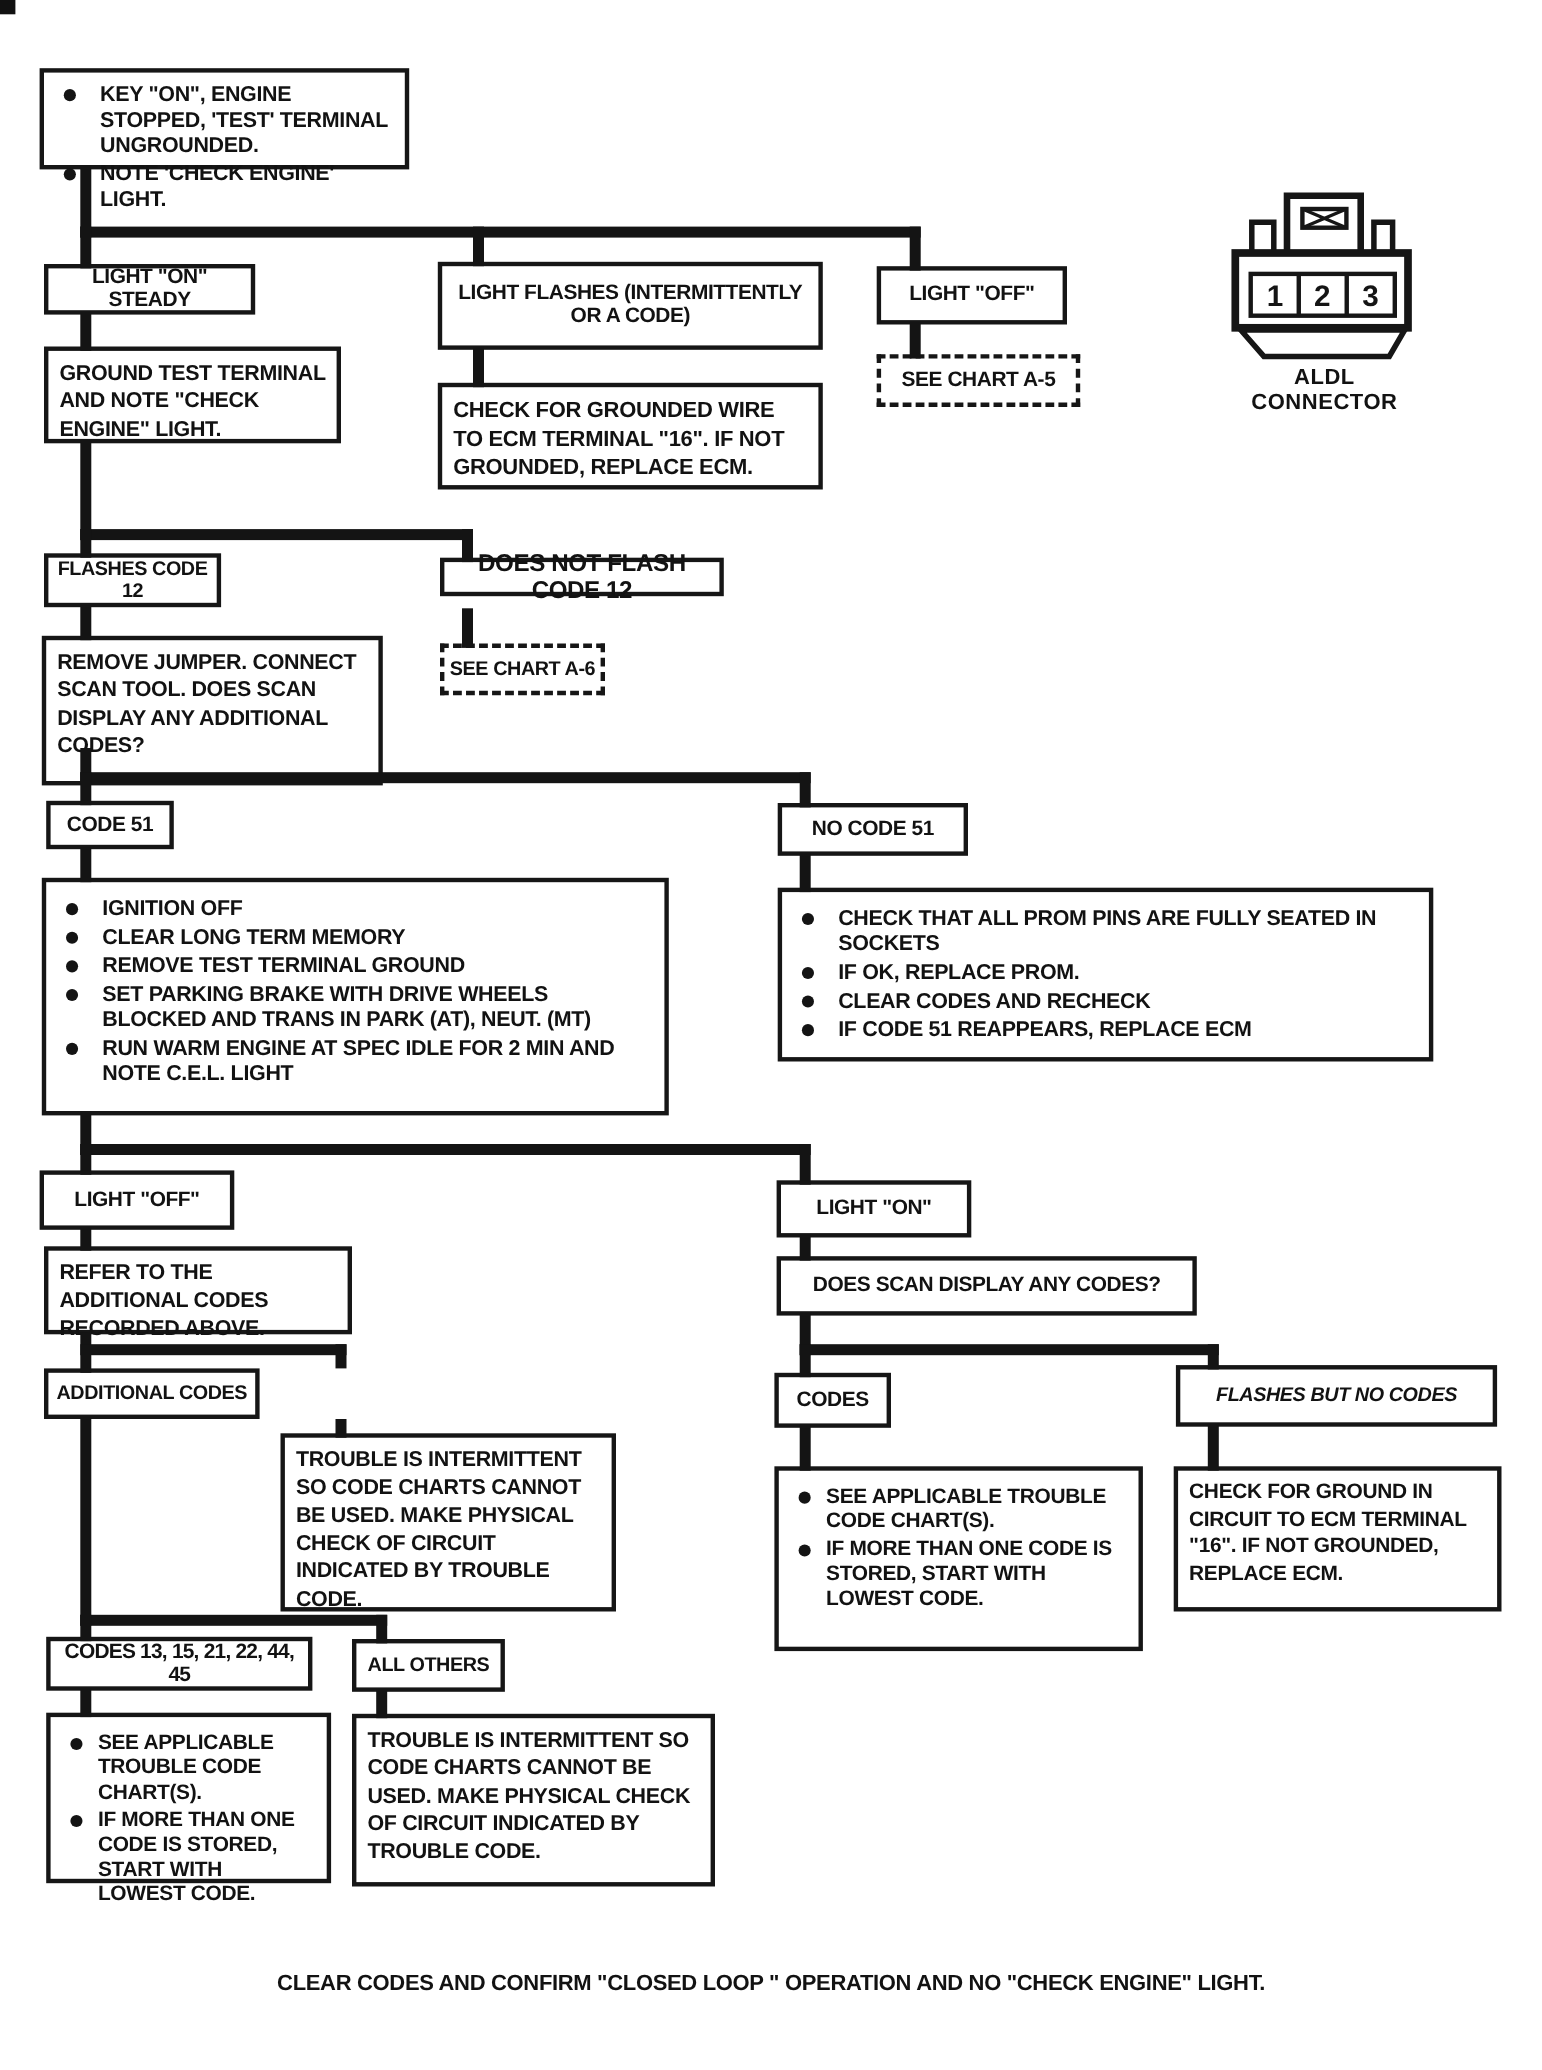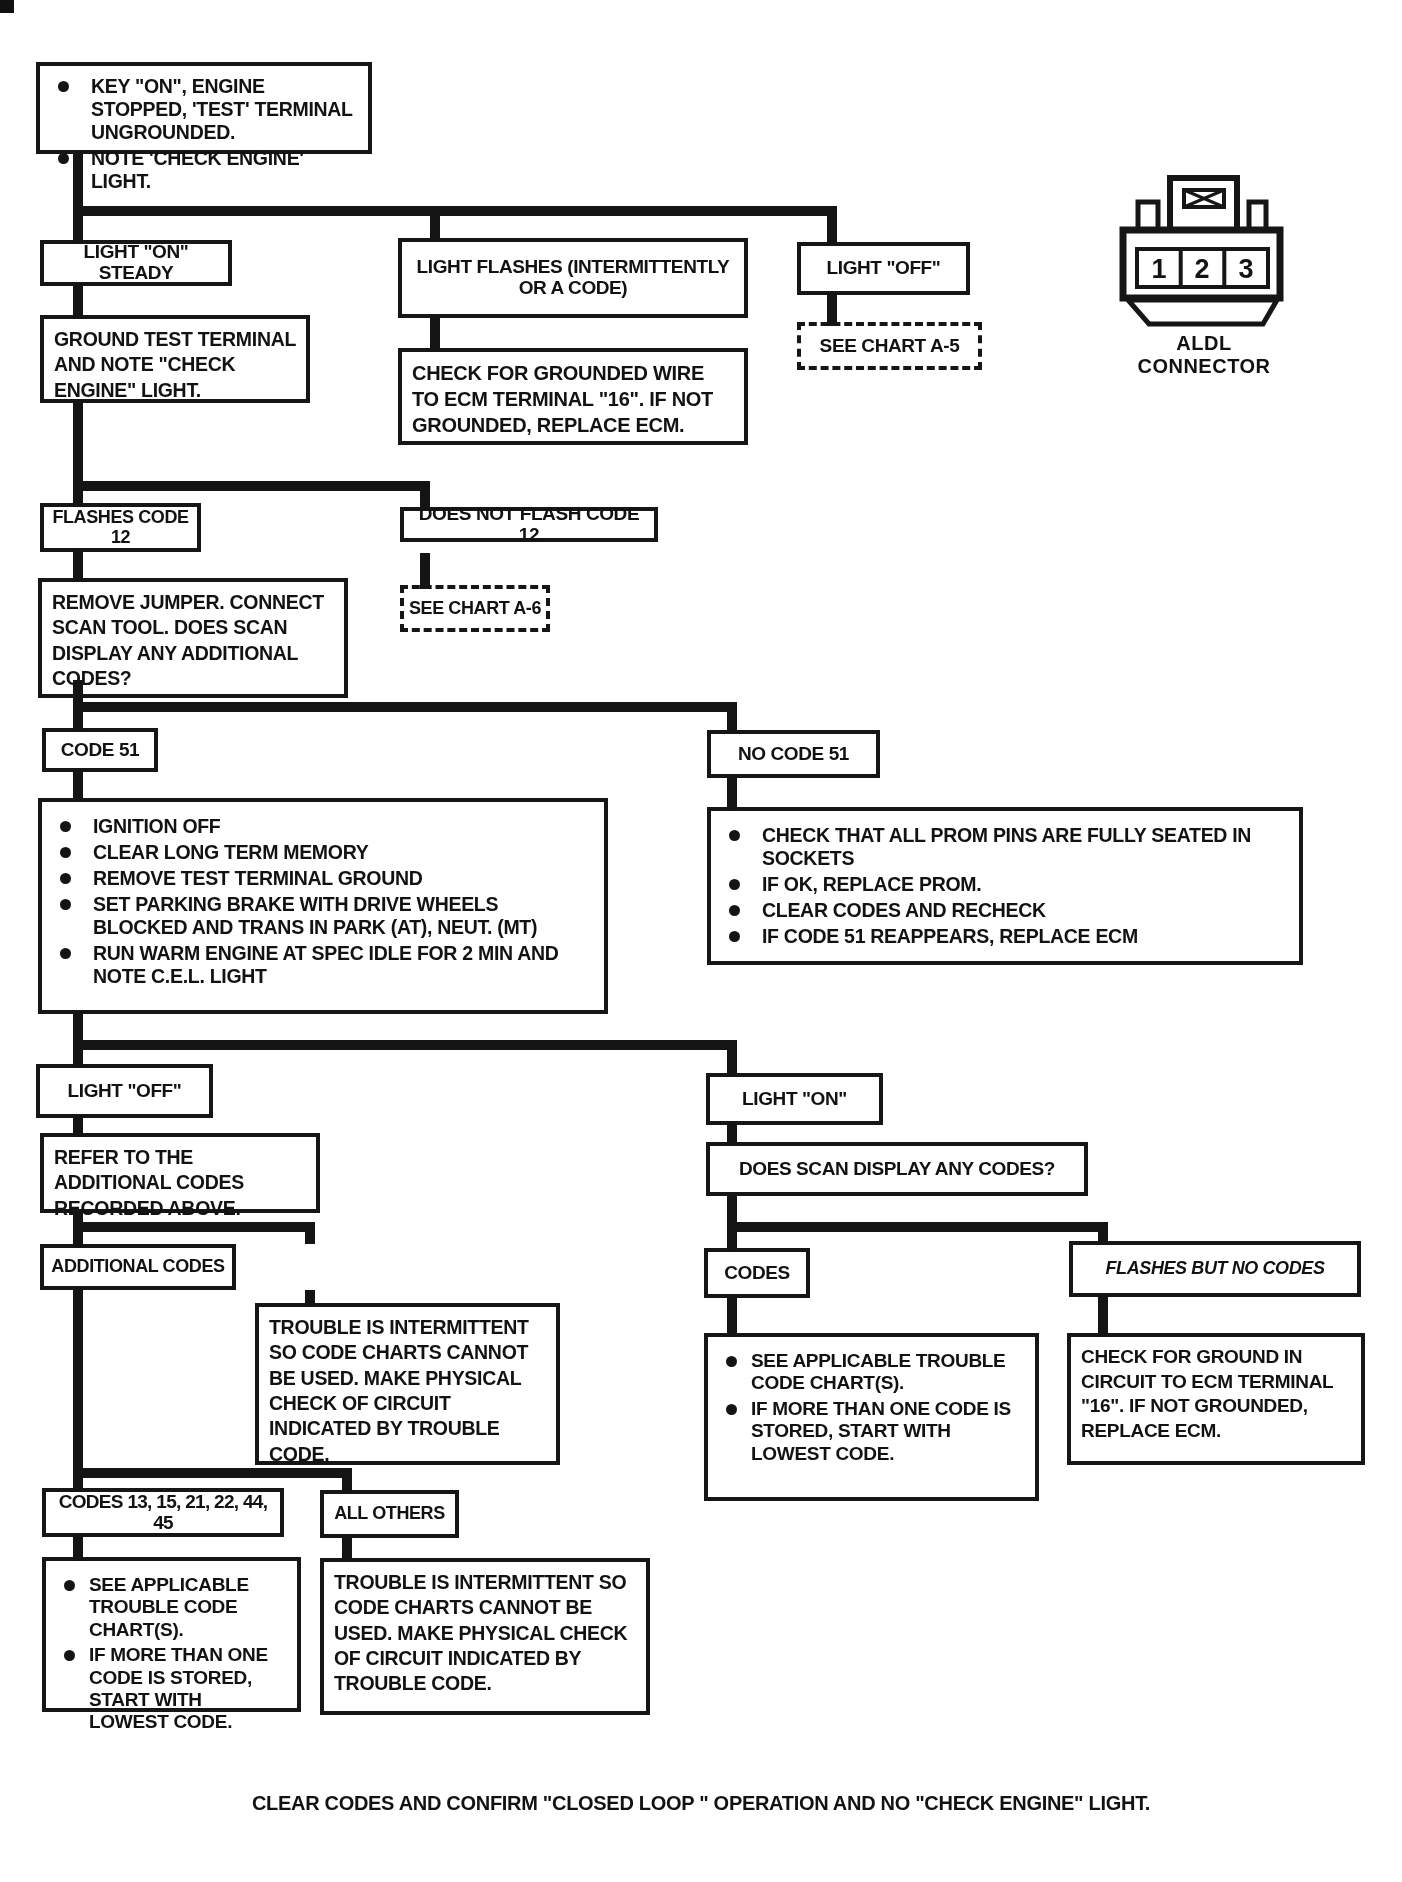--- a/index.html
+++ b/index.html
@@ -41,22 +41,22 @@
   .cl{position:absolute;background:#141414;}
   
   #n-key-on{left:36px;top:62px;width:336px;height:92px;padding-top:6px;}
   #n-light-on-steady{left:40px;top:240px;width:192px;height:46px;}
   #n-light-flashes{left:398px;top:238px;width:350px;height:80px;}
   #n-light-off-1{left:797px;top:242px;width:173px;height:53px;}
   #n-see-chart-a5{left:797px;top:322px;width:185px;height:48px;}
   #n-ground-test{left:40px;top:315px;width:270px;height:88px;}
   #n-check-grounded-wire{left:398px;top:348px;width:350px;height:97px;font-size:20px;}
   #n-flashes-code-12{left:40px;top:503px;width:161px;height:49px;font-size:18px;}
-  #n-does-not-flash-code-12{left:400px;top:507px;width:258px;height:35px;font-size:19px;}
-  #n-remove-jumper{left:38px;top:578px;width:310px;height:120px;}
+  #n-does-not-flash-code-12{left:400px;top:507px;width:258px;height:35px;font-size:22px;}
+  #n-remove-jumper{left:38px;top:578px;width:310px;height:136px;}
   #n-see-chart-a6{left:400px;top:585px;width:150px;height:47px;font-size:18px;}
   #n-code-51{left:42px;top:728px;width:116px;height:44px;justify-content:center;}
   #n-no-code-51{left:707px;top:730px;width:173px;height:48px;}
   #n-code51-steps{left:38px;top:798px;width:570px;height:216px;}
   #n-no-code51-steps{left:707px;top:807px;width:596px;height:158px;}
   #n-light-off-2{left:36px;top:1064px;width:177px;height:54px;}
   #n-refer-additional{left:40px;top:1133px;width:280px;height:80px;}
   #n-additional-codes{left:40px;top:1244px;width:196px;height:46px;font-size:18px;}
   #n-no-additional-codes{left:255px;top:1240px;width:230px;height:52px;font-size:18px;}
   #n-trouble-intermittent-1{left:255px;top:1303px;width:305px;height:162px;}

